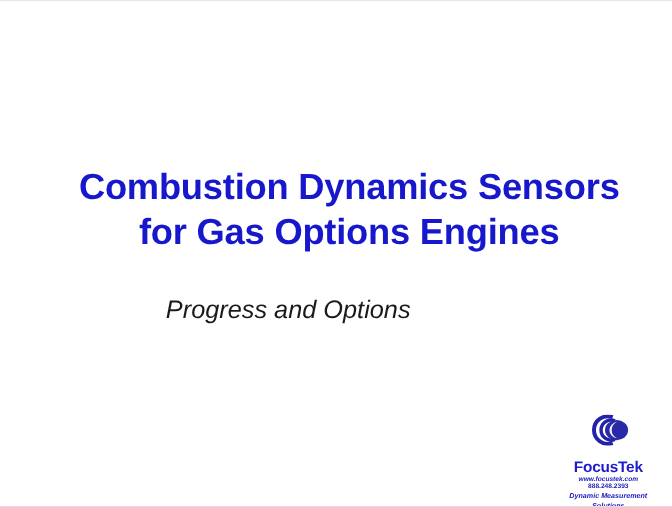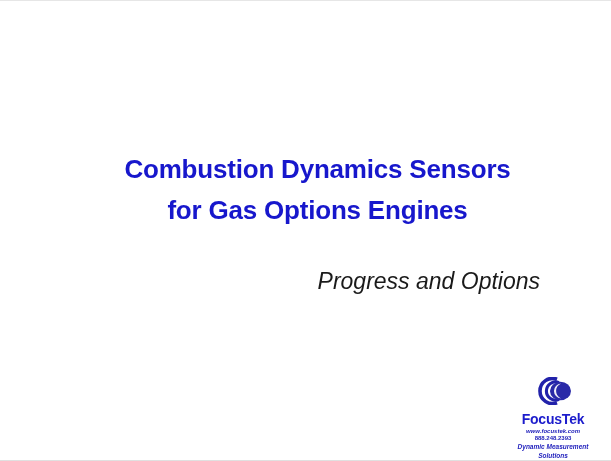--- a/index.html
+++ b/index.html
@@ -31,34 +31,34 @@
     left: 0;
     top: 148px;
     width: 611px;
     text-align: center;
   }
   .title-line {
     display: block;
     color: #1717cc;
     font-family: "Liberation Sans", sans-serif;
     font-weight: bold;
-    font-size: 26px;
+    font-size: 33px;
     line-height: 41px;
     letter-spacing: -0.2px;
     white-space: nowrap;
     padding-left: 24px;
   }
 
   
   .subtitle {
     position: absolute;
-    left: 16px;
+    left: 0;
     top: 265px;
     width: 524px;
-    text-align: right;
+    text-align: center;
     color: #1a1a1a;
     font-family: "Liberation Sans", sans-serif;
     font-style: italic;
     font-weight: normal;
     font-size: 23px;
     line-height: 30px;
     white-space: nowrap;
   }
 
   
@@ -77,21 +77,21 @@
     line-height: 0;
   }
   .logo-wordmark {
     display: block;
     color: #1c1ccc;
     font-family: "Liberation Sans", sans-serif;
     font-weight: bold;
     font-size: 14px;
     line-height: 15px;
     letter-spacing: -0.2px;
-    margin-top: 7px;
+    margin-top: 12px;
     white-space: nowrap;
   }
   .logo-url {
     display: block;
     color: #2222bb;
     font-family: "Liberation Sans", sans-serif;
     font-weight: bold;
     font-style: italic;
     font-size: 6px;
     line-height: 7px;

